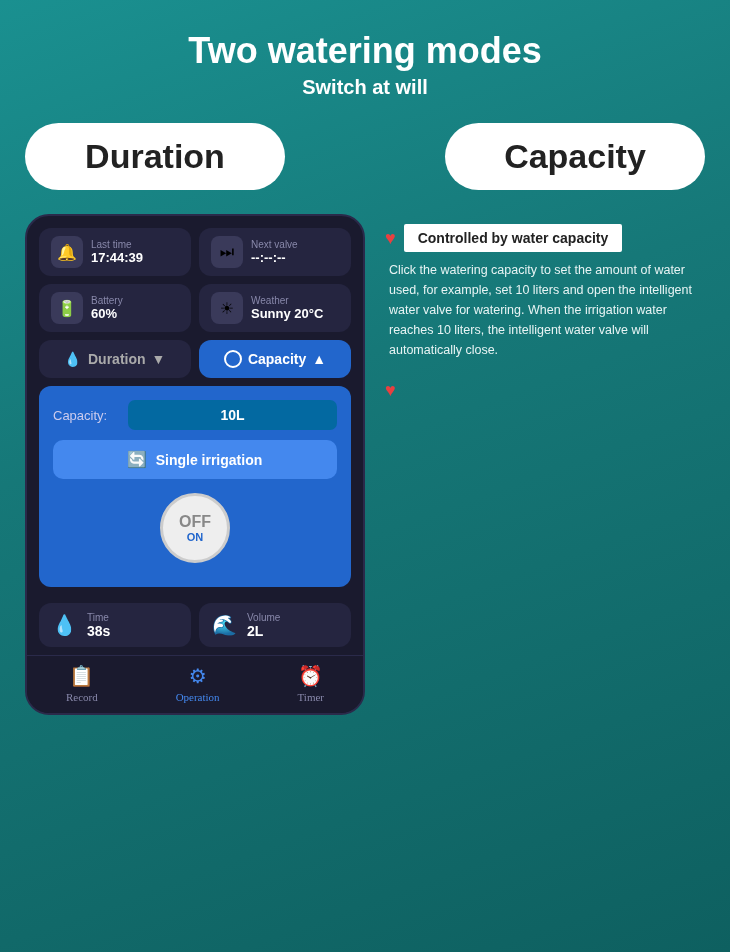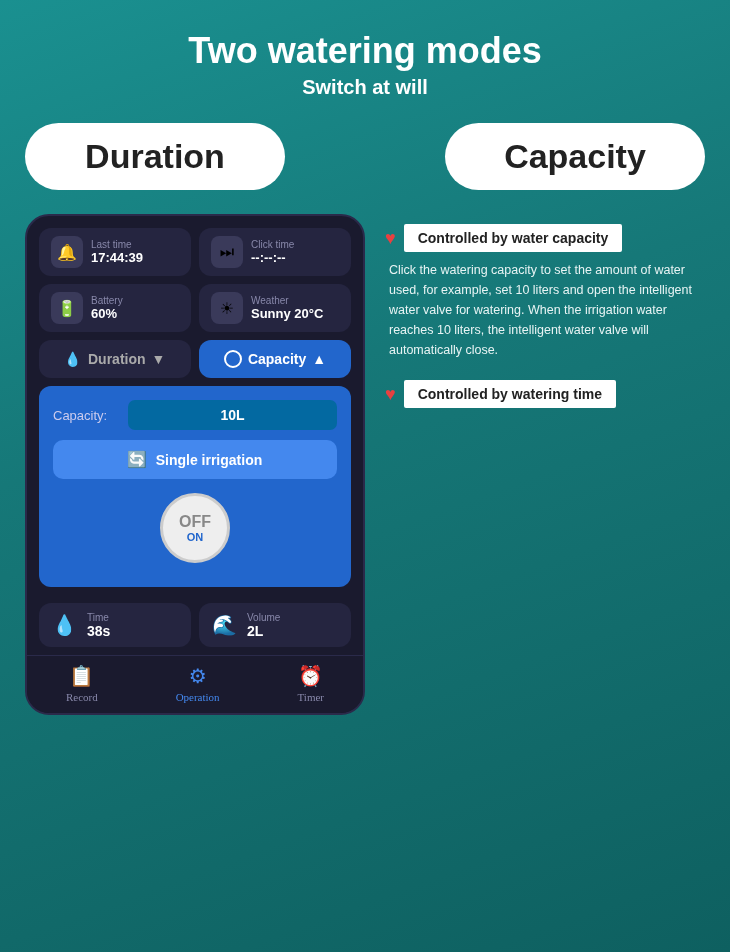--- a/index.html
+++ b/index.html
@@ -370,21 +370,21 @@
           <div class="status-card">
             <div class="status-icon">🔔</div>
             <div class="status-info">
               <span class="status-label">Last time</span>
               <span class="status-value">17:44:39</span>
             </div>
           </div>
           <div class="status-card">
             <div class="status-icon">⏭</div>
             <div class="status-info">
-              <span class="status-label">Click time</span>
+              <span class="status-label">Next valve</span>
               <span class="status-value">--:--:--</span>
             </div>
           </div>
         </div>
 
         <div class="phone-row2">
           <div class="status-card">
             <div class="status-icon">🔋</div>
             <div class="status-info">
               <span class="status-label">Battery</span>
@@ -471,21 +471,20 @@
         <div class="info-card-title-row">
           <span class="heart-icon">♥</span>
           <div class="info-card-title-box">Controlled by water capacity</div>
         </div>
         <p class="info-card-body">Click the watering capacity to set the amount of water used, for example, set 10 liters and open the intelligent water valve for watering. When the irrigation water reaches 10 liters, the intelligent water valve will automatically close.</p>
       </div>
 
       <div class="info-card">
         <div class="info-card-title-row">
           <span class="heart-icon">♥</span>
-          <div class="info-card-title-box">Controlled by watering time</div>
         </div>
       </div>
 
     </div>
 
   </div>
 
 </div>
 
 </body></html>

